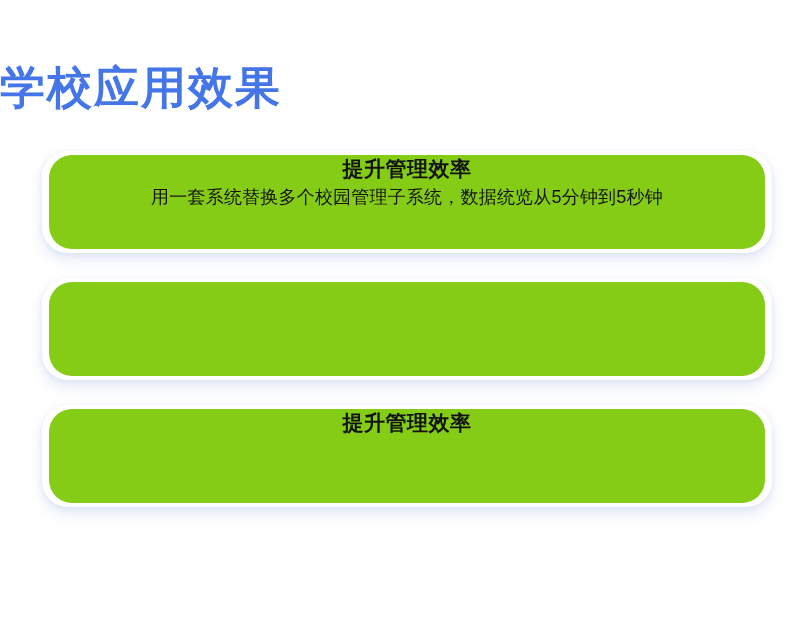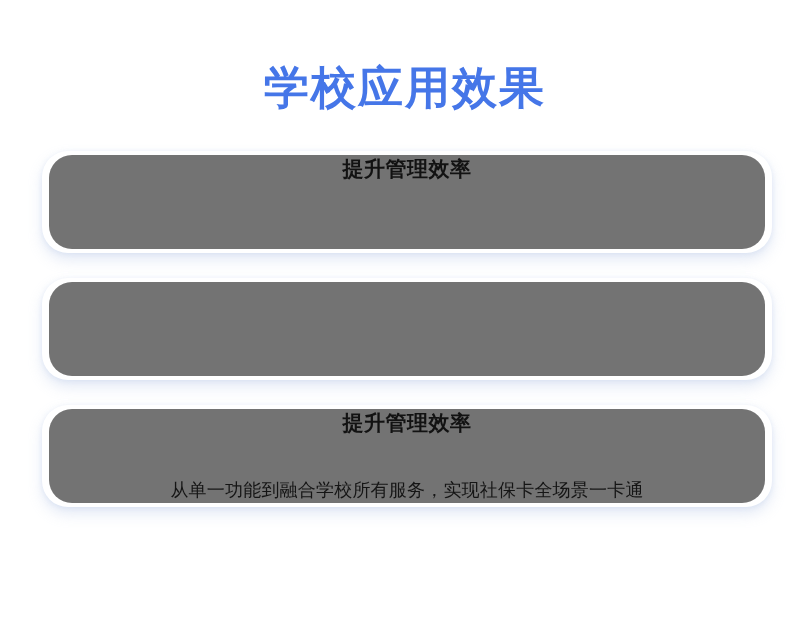--- a/index.html
+++ b/index.html
@@ -18,21 +18,21 @@
     width: 810px;
     height: 622px;
     background: #ffffff;
     box-sizing: border-box;
   }
   .page-title {
     position: absolute;
     top: 62px;
     left: 0;
     width: 810px;
-    text-align: center;
+    text-align: left;
     font-size: 45px;
     font-weight: 700;
     letter-spacing: 2px;
     color: #4576e8;
     line-height: 1.15;
     white-space: nowrap;
   }
   .cards {
     position: absolute;
     top: 151px;
@@ -52,26 +52,26 @@
     padding: 4px 7px;
   }
   .card-outer:last-child {
     margin-bottom: 0;
   }
   .card-inner {
     position: relative;
     width: 100%;
     height: 100%;
     border-radius: 23px;
-    background: #737373;
+    background: #84cc16;
     box-sizing: border-box;
     display: flex;
     flex-direction: column;
     align-items: center;
-    justify-content: space-between;
+    justify-content: flex-start;
   }
   .card-heading {
     font-size: 21px;
     font-weight: 700;
     color: #121212;
     line-height: 1.32;
     letter-spacing: 0.5px;
     white-space: nowrap;
     margin-bottom: 2px;
   }
@@ -89,29 +89,29 @@
 
 <div class="page">
 
   <div class="page-title">学校应用效果</div>
 
   <div class="cards">
 
     <div class="card-outer">
       <div class="card-inner">
         <div class="card-heading">提升管理效率</div>
+        <div class="card-body">用一套系统替换多个校园管理子系统，数据统览从5分钟到5秒钟</div>
       </div>
     </div>
 
     <div class="card-outer">
       <div class="card-inner">
       </div>
     </div>
 
     <div class="card-outer">
       <div class="card-inner">
         <div class="card-heading">提升管理效率</div>
-        <div class="card-body">从单一功能到融合学校所有服务，实现社保卡全场景一卡通</div>
       </div>
     </div>
 
   </div>
 </div>
 
 </body></html>

